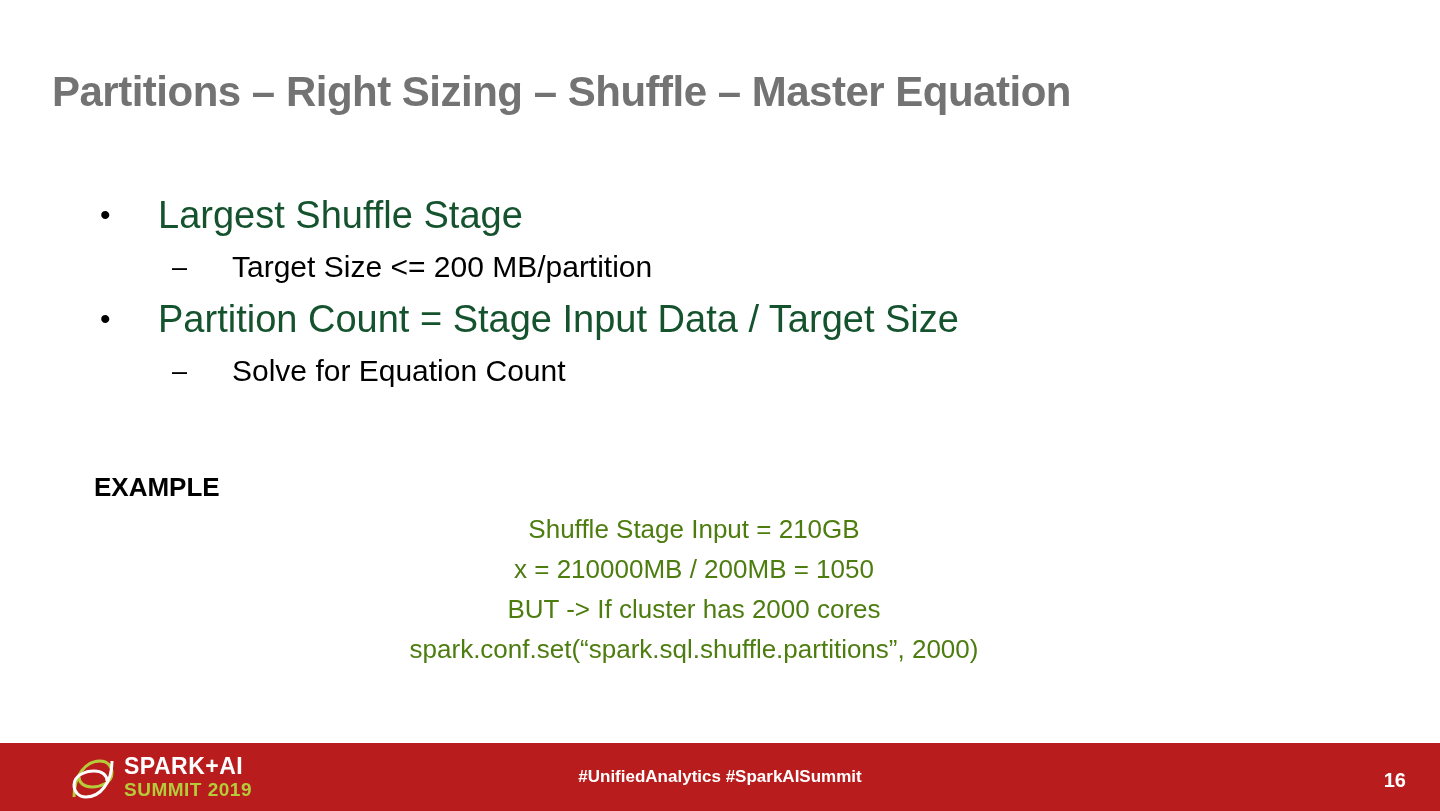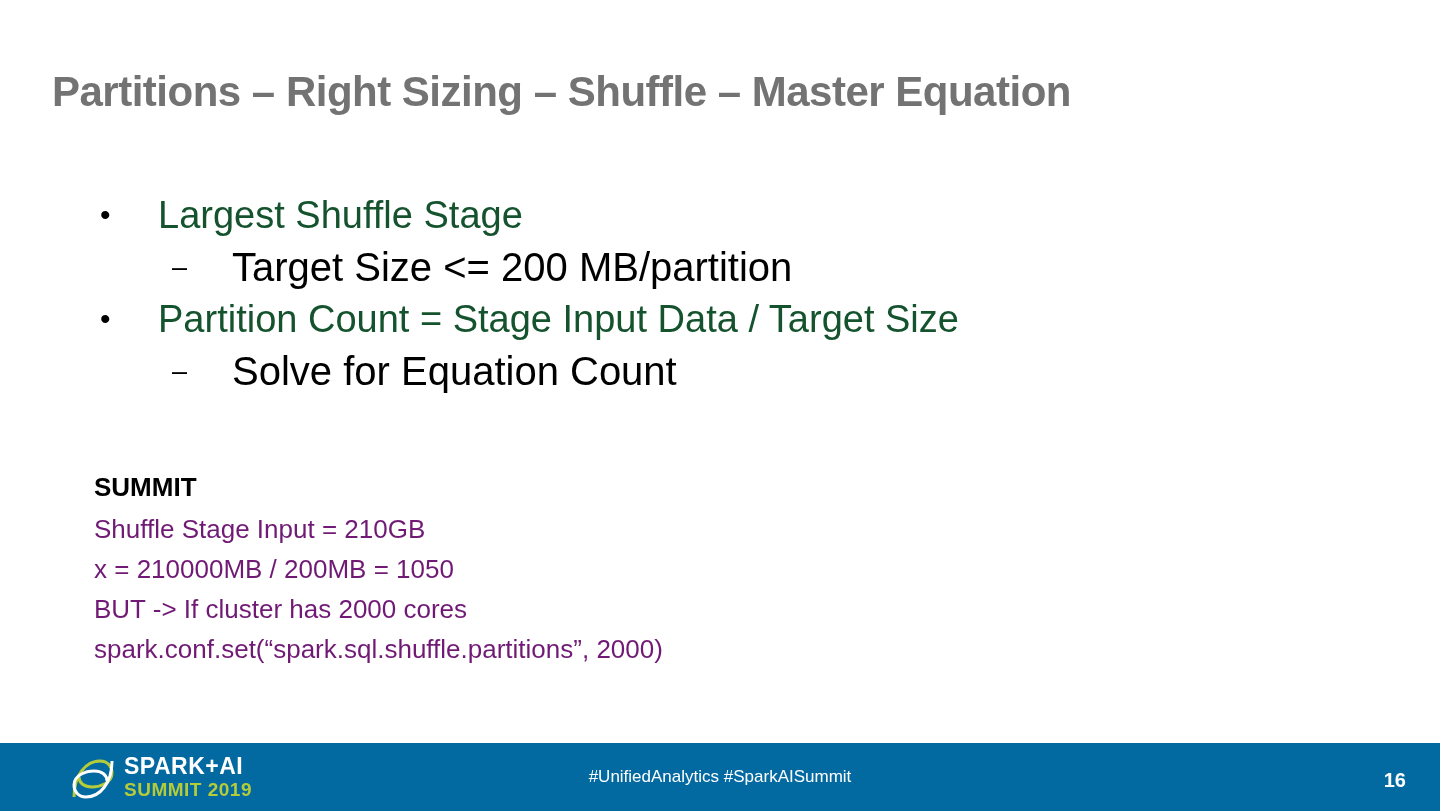--- a/index.html
+++ b/index.html
@@ -64,61 +64,62 @@
   .bullet-l2 .marker {
     width: 138px;
     flex: 0 0 138px;
     font-size: 27px;
     line-height: 46px;
     color: #000000;
     padding-left: 78px;
     box-sizing: border-box;
   }
   .bullet-l2 .text {
-    font-size: 40px;
+    font-size: 30px;
     line-height: 46px;
     color: #000000;
   }
   .example-block {
     position: absolute;
     left: 94px;
     top: 467px;
     width: 1200px;
   }
   .example-heading {
     font-size: 26px;
     font-weight: bold;
     color: #000000;
     line-height: 40px;
     margin-bottom: 2px;
   }
   .example-line {
     font-size: 26px;
-    color: #701a75;
+    color: #4d7c0f;
     line-height: 40px;
+    text-align: center;
   }
   .footer {
     position: absolute;
     left: 0;
     bottom: 0;
     width: 1440px;
     height: 68px;
-    background: #0369a1;
+    background: #b91c1c;
   }
   .footer-hashtags {
     position: absolute;
     left: 0;
     top: 0;
     width: 1440px;
     height: 68px;
     line-height: 68px;
     text-align: center;
     color: #ffffff;
     font-size: 17px;
-    font-weight: normal;
+    font-weight: bold;
   }
   .footer-page {
     position: absolute;
     right: 34px;
     top: 0;
     height: 68px;
     line-height: 74px;
     color: #ffffff;
     font-size: 20px;
     font-weight: bold;
@@ -183,21 +184,21 @@
     </div>
 
     <div class="bullet-l2">
       <span class="marker">–</span>
       <span class="text">Solve for Equation Count</span>
     </div>
 
   </div>
 
   <div class="example-block">
-    <div class="example-heading">SUMMIT</div>
+    <div class="example-heading">EXAMPLE</div>
     <div class="example-line">Shuffle Stage Input = 210GB</div>
     <div class="example-line">x = 210000MB / 200MB = 1050</div>
     <div class="example-line">BUT -&gt; If cluster has 2000 cores</div>
     <div class="example-line">spark.conf.set(“spark.sql.shuffle.partitions”, 2000)</div>
   </div>
 
   <div class="footer">
 
     <div class="logo">
       <span class="logo-mark">

